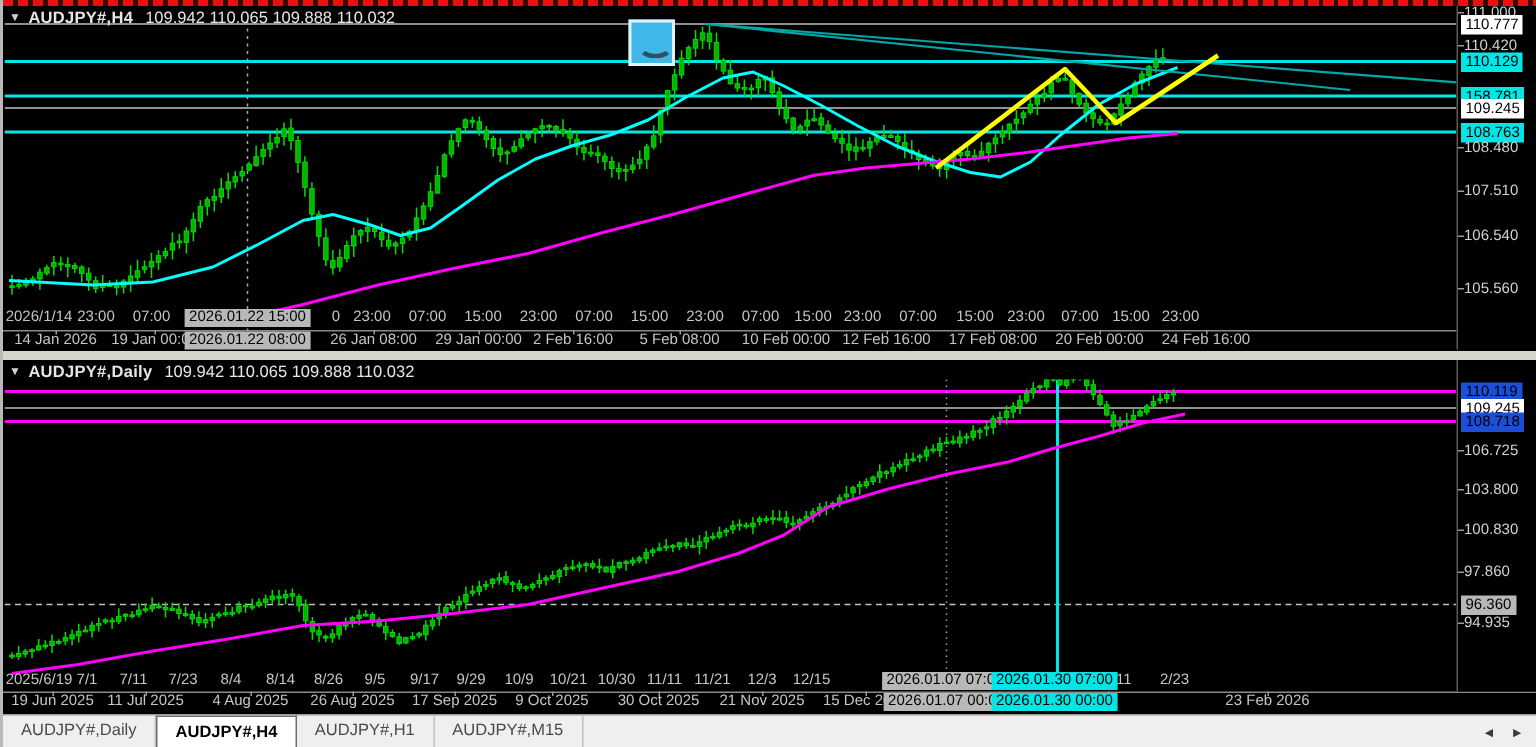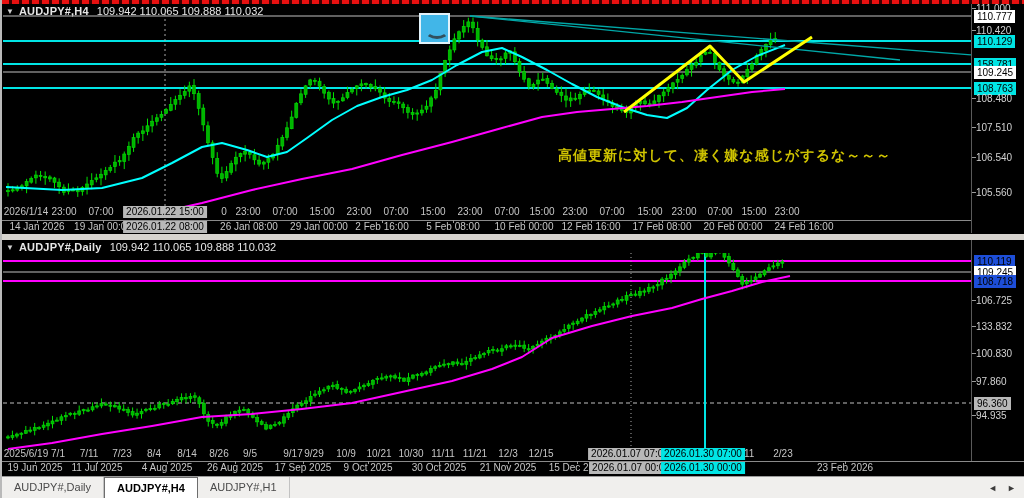--- a/index.html
+++ b/index.html
@@ -770,21 +770,20 @@
         <line x1="771.4" y1="260.731844767984" x2="771.4" y2="269.32174990045837" stroke="#00e000" stroke-width="1"></line>
         <rect x="769.9" y="265.83280641870573" width="3" height="1.2" fill="#00b400" stroke="#00e000" stroke-width="0.6"></rect>
         <line x1="775.85" y1="259.9107021066267" x2="775.85" y2="268.8699404574558" stroke="#00e000" stroke-width="1"></line>
         <rect x="774.35" y="263.02593888630156" width="3" height="2.7744910441991237" fill="#00b400" stroke="#00e000" stroke-width="0.6"></rect>
         <line x1="780.3000000000001" y1="259.3461869349703" x2="780.3000000000001" y2="267.9936270446889" stroke="#00e000" stroke-width="1"></line>
         <rect x="778.8000000000001" y="261.71304523269646" width="3" height="1.5168492820486108" fill="#00b400" stroke="#00e000" stroke-width="0.6"></rect>
         <polyline points="6,449 50,443 100,434 150,426 200,417 250,414 300,409 350,403 400,392 450,381 490,369 520,357 550,338 590,326 630,316 670,308 700,299 730,291 760,282 788,276" fill="none" stroke="#ff00ff" stroke-width="2" stroke-linejoin="round"></polyline>
       </g>
     </svg>
 
-  <div id="annotation" style="left: 556px; top: 147px; color: rgb(207, 195, 0);">高値更新に対して、凄く嫌な感じがするな～～～</div>
 
   <div id="smile-icon" style="left: 417px; top: 13px;">
       <div id="smile-arc"></div>
     </div>
 
   <div id="scale-top" class="scale-col" style="top: 4px; height: 229px;">
       <div class="scale-label" style="top: -2px;">111.000</div>
       <div style="position: absolute; left: 0px; width: 4px; height: 1px; background: rgb(154, 154, 154); top: 4px;"></div>
       <div class="scale-label box bg-white" style="top: 6px; text-align: right;">110.777</div>
       <div class="scale-label" style="top: 20px;">110.420</div>
@@ -801,21 +800,21 @@
       <div style="position: absolute; left: 0px; width: 4px; height: 1px; background: rgb(154, 154, 154); top: 153px;"></div>
       <div class="scale-label" style="top: 182px;">105.560</div>
       <div style="position: absolute; left: 0px; width: 4px; height: 1px; background: rgb(154, 154, 154); top: 188px;"></div>
     </div>
   <div id="scale-bottom" class="scale-col" style="top: 240px; height: 221px;">
       <div class="scale-label box bg-magenta" style="top: 15px;">110.119</div>
       <div class="scale-label box bg-white" style="top: 26px;">109.245</div>
       <div class="scale-label box bg-magenta" style="top: 35px;">108.718</div>
       <div class="scale-label" style="top: 54px; text-align: center;">106.725</div>
       <div style="position: absolute; left: 0px; width: 4px; height: 1px; background: rgb(154, 154, 154); top: 60px;"></div>
-      <div class="scale-label" style="top: 80px;">133.832</div>
+      <div class="scale-label" style="top: 80px;">103.800</div>
       <div style="position: absolute; left: 0px; width: 4px; height: 1px; background: rgb(154, 154, 154); top: 86px;"></div>
       <div class="scale-label" style="top: 107px;">100.830</div>
       <div style="position: absolute; left: 0px; width: 4px; height: 1px; background: rgb(154, 154, 154); top: 113px;"></div>
       <div class="scale-label" style="top: 135px;">97.860</div>
       <div style="position: absolute; left: 0px; width: 4px; height: 1px; background: rgb(154, 154, 154); top: 141px;"></div>
       <div class="scale-label box bg-gray" style="top: 157px;">96.360</div>
       <div class="scale-label" style="top: 169px;">94.935</div>
       <div style="position: absolute; left: 0px; width: 4px; height: 1px; background: rgb(154, 154, 154); top: 175px;"></div>
     </div>
 
@@ -870,21 +869,21 @@
     </div>
   <div id="axis-inner-bottom" class="axis-strip" style="top: 448px;">
       <div class="axis-label" style="left: 24px;">2025/6/19</div>
       <div class="axis-label" style="left: 56px;">7/1</div>
       <div class="axis-label" style="left: 87px;">7/11</div>
       <div class="axis-label" style="left: 120px;">7/23</div>
       <div class="axis-label" style="left: 152px;">8/4</div>
       <div class="axis-label" style="left: 185px;">8/14</div>
       <div class="axis-label" style="left: 217px;">8/26</div>
       <div class="axis-label" style="left: 248px;">9/5</div>
-      <div class="axis-label" style="left: 291px;">9/17</div>
+      <div class="axis-label" style="left: 281px;">9/17</div>
       <div class="axis-label" style="left: 312px;">9/29</div>
       <div class="axis-label" style="left: 344px;">10/9</div>
       <div class="axis-label" style="left: 377px;">10/21</div>
       <div class="axis-label" style="left: 409px;">10/30</div>
       <div class="axis-label" style="left: 441px;">11/11</div>
       <div class="axis-label" style="left: 473px;">11/21</div>
       <div class="axis-label" style="left: 506px;">12/3</div>
       <div class="axis-label" style="left: 539px;">12/15</div>
       <div class="axis-label box bg-gray" style="left: 628px;">2026.01.07 07:00</div>
       <div class="axis-label box bg-cyan" style="left: 701px;">2026.01.30 07:00</div>
@@ -917,18 +916,19 @@
       <div class="axis-label" style="left: 737px;">26</div>
       <div class="axis-tick" style="left: 737px;"></div>
       <div class="axis-label" style="left: 843px; text-align: right;">23 Feb 2026</div>
       <div class="axis-tick" style="left: 843px;"></div>
     </div>
 
   <div id="tabbar">
     <div class="tab">AUDJPY#,Daily</div>
       <div class="tab active">AUDJPY#,H4</div>
       <div class="tab">AUDJPY#,H1</div>
+      <div class="tab">AUDJPY#,M15</div>
       <div id="tab-scroll">
       <span>◄</span>
       <span>►</span>
     </div>
   </div>
 </div>
 
 </body></html>

